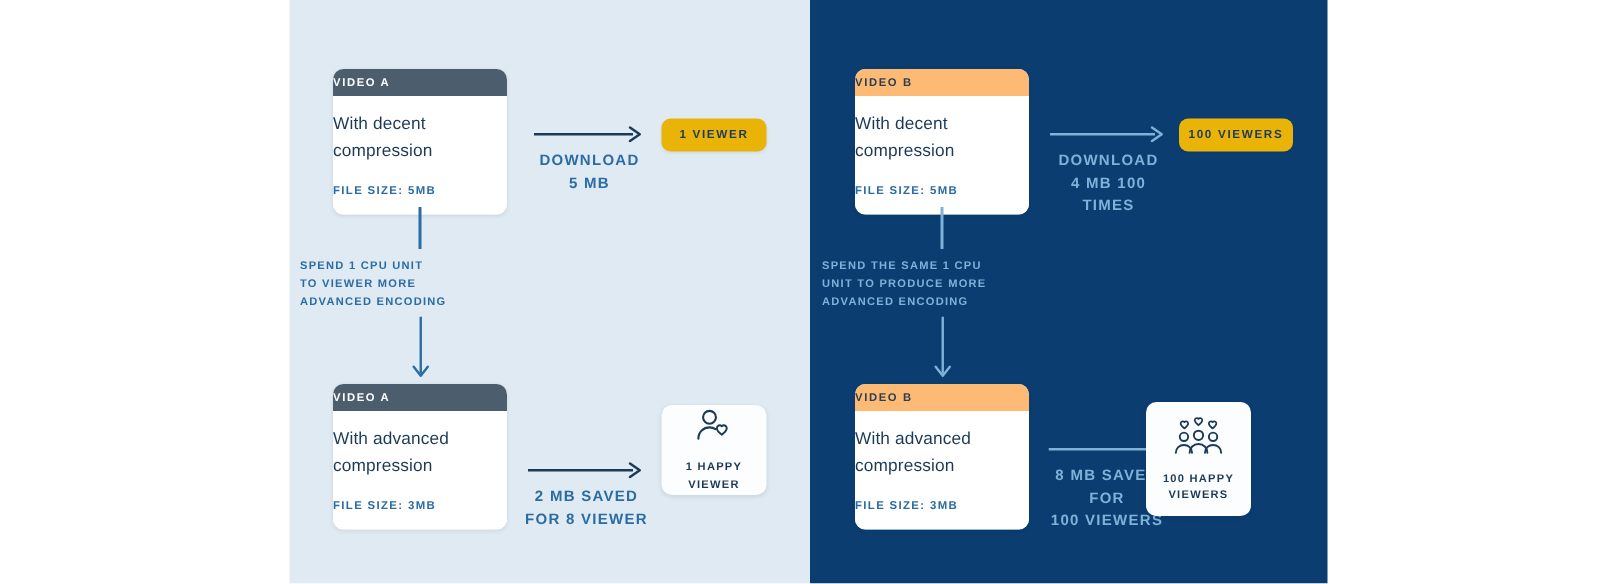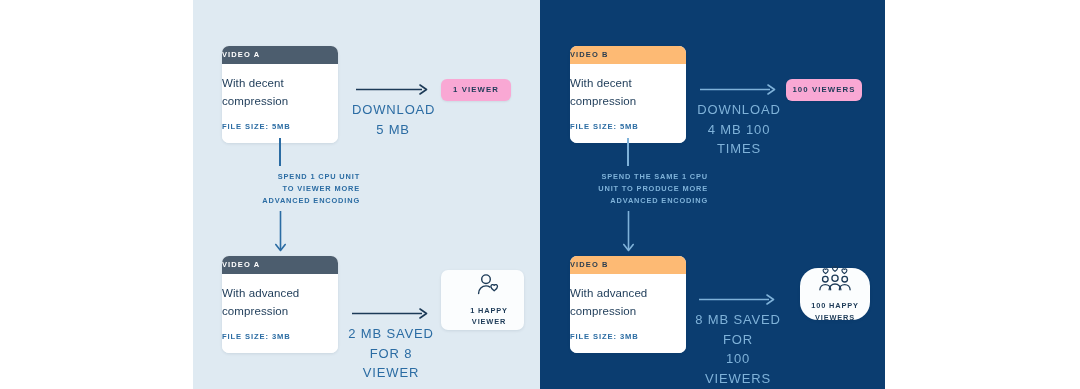--- a/index.html
+++ b/index.html
@@ -44,38 +44,38 @@
     margin-top:11px;
     font-size:7.6px;font-weight:700;letter-spacing:.9px;
     color:#2b6ca3;
   }
 
   
   .harrow{position:absolute;text-align:center;}
   .harrow svg{display:block;margin:0 auto;}
   .harrow .lbl{
     margin-top:5px;
-    font-size:13px;font-weight:400;letter-spacing:.85px;line-height:1.5;
+    font-size:10px;font-weight:700;letter-spacing:.85px;line-height:1.5;
   }
   .lbl-dark{color:#2b6ca3;}
   .lbl-light{color:#7fb2d9;}
 
   
-  .varrow{position:absolute;text-align:right;}
+  .varrow{position:absolute;text-align:left;}
   .varrow .seg{margin:0 auto;width:1.6px;}
   .varrow .vlbl{
     font-size:7.4px;font-weight:700;letter-spacing:.85px;line-height:1.6;
     padding:5px 0 4px 0;
   }
   .varrow svg{display:block;margin:0 auto;}
 
   
   .pill{
     position:absolute;
-    background:#f9a8d4;
+    background:#eab308;
     border-radius:6px;
     height:22px;line-height:22px;
     text-align:center;
     font-size:7.8px;font-weight:700;letter-spacing:1.1px;
     color:#1c3a57;
     box-shadow:0 1px 2px rgba(10,40,70,.08);
   }
 
   
   .happybox{
@@ -146,21 +146,21 @@
     <svg width="78" height="11" viewBox="0 0 78 11">
       <line x1="0" y1="5.5" x2="70" y2="5.5" stroke="#1c3a57" stroke-width="1.6"></line>
       <polyline points="68,1 74.5,5.5 68,10" fill="none" stroke="#1c3a57" stroke-width="1.6" stroke-linecap="round" stroke-linejoin="round"></polyline>
     </svg>
     <div class="lbl lbl-dark">
       <span>2 MB SAVED</span><br>
       <span>FOR 8 VIEWER</span>
     </div>
   </div>
 
-  <div class="happybox" style="left:441px;top:270px;width:70px;height:60px;padding-left:13px;">
+  <div class="happybox" style="left:441px;top:270px;width:70px;height:60px;">
     <span class="icon">
       <svg width="26" height="24" viewBox="0 0 26 24">
         <circle cx="10" cy="6.2" r="4.3" fill="none" stroke="#1c3a57" stroke-width="1.4"></circle>
         <path d="M2.6 20.5c0-4.5 3.4-7.6 7.4-7.6 1.5 0 2.9.4 4 1.2" fill="none" stroke="#1c3a57" stroke-width="1.4" stroke-linecap="round"></path>
         <path d="M18.2 12.2c1.2-1.3 3.3-.5 3.3 1.3 0 1.9-2.3 3.5-3.3 4.3-1-.8-3.3-2.4-3.3-4.3 0-1.8 2.1-2.6 3.3-1.3z" fill="none" stroke="#1c3a57" stroke-width="1.3" stroke-linejoin="round"></path>
       </svg>
     </span>
     <span class="cap">
       <span>1 HAPPY</span><br>
       <span>VIEWER</span>
@@ -215,21 +215,21 @@
     <svg width="78" height="11" viewBox="0 0 78 11">
       <line x1="0" y1="5.5" x2="70" y2="5.5" stroke="#7fb2d9" stroke-width="1.6"></line>
       <polyline points="68,1 74.5,5.5 68,10" fill="none" stroke="#7fb2d9" stroke-width="1.6" stroke-linecap="round" stroke-linejoin="round"></polyline>
     </svg>
     <div class="lbl lbl-light">
       <span>8 MB SAVED FOR</span><br>
       <span>100 VIEWERS</span>
     </div>
   </div>
 
-  <div class="happybox" style="left:800px;top:268px;width:70px;height:52px;border-radius:18px;">
+  <div class="happybox" style="left:764px;top:268px;width:70px;height:76px;">
     <span class="icon">
       <svg width="34" height="27" viewBox="0 0 34 27">
         <path d="M7.6 4.4c.9-1 2.5-.4 2.5 1 0 1.4-1.7 2.6-2.5 3.2-.8-.6-2.5-1.8-2.5-3.2 0-1.4 1.6-2 2.5-1z" fill="none" stroke="#1c3a57" stroke-width="1.15" stroke-linejoin="round"></path>
         <path d="M17 2.2c.9-1 2.5-.4 2.5 1 0 1.4-1.7 2.6-2.5 3.2-.8-.6-2.5-1.8-2.5-3.2 0-1.4 1.6-2 2.5-1z" fill="none" stroke="#1c3a57" stroke-width="1.15" stroke-linejoin="round"></path>
         <path d="M26.4 4.4c.9-1 2.5-.4 2.5 1 0 1.4-1.7 2.6-2.5 3.2-.8-.6-2.5-1.8-2.5-3.2 0-1.4 1.6-2 2.5-1z" fill="none" stroke="#1c3a57" stroke-width="1.15" stroke-linejoin="round"></path>
         <circle cx="7.3" cy="14.2" r="2.8" fill="none" stroke="#1c3a57" stroke-width="1.3"></circle>
         <path d="M1.9 24.8c0-3 2.4-5.2 5.4-5.2s5.4 2.2 5.4 5.2" fill="none" stroke="#1c3a57" stroke-width="1.3" stroke-linecap="round"></path>
         <circle cx="26.7" cy="14.2" r="2.8" fill="none" stroke="#1c3a57" stroke-width="1.3"></circle>
         <path d="M21.3 24.8c0-3 2.4-5.2 5.4-5.2s5.4 2.2 5.4 5.2" fill="none" stroke="#1c3a57" stroke-width="1.3" stroke-linecap="round"></path>
         <circle cx="17" cy="13.2" r="3.1" fill="none" stroke="#1c3a57" stroke-width="1.3"></circle>

